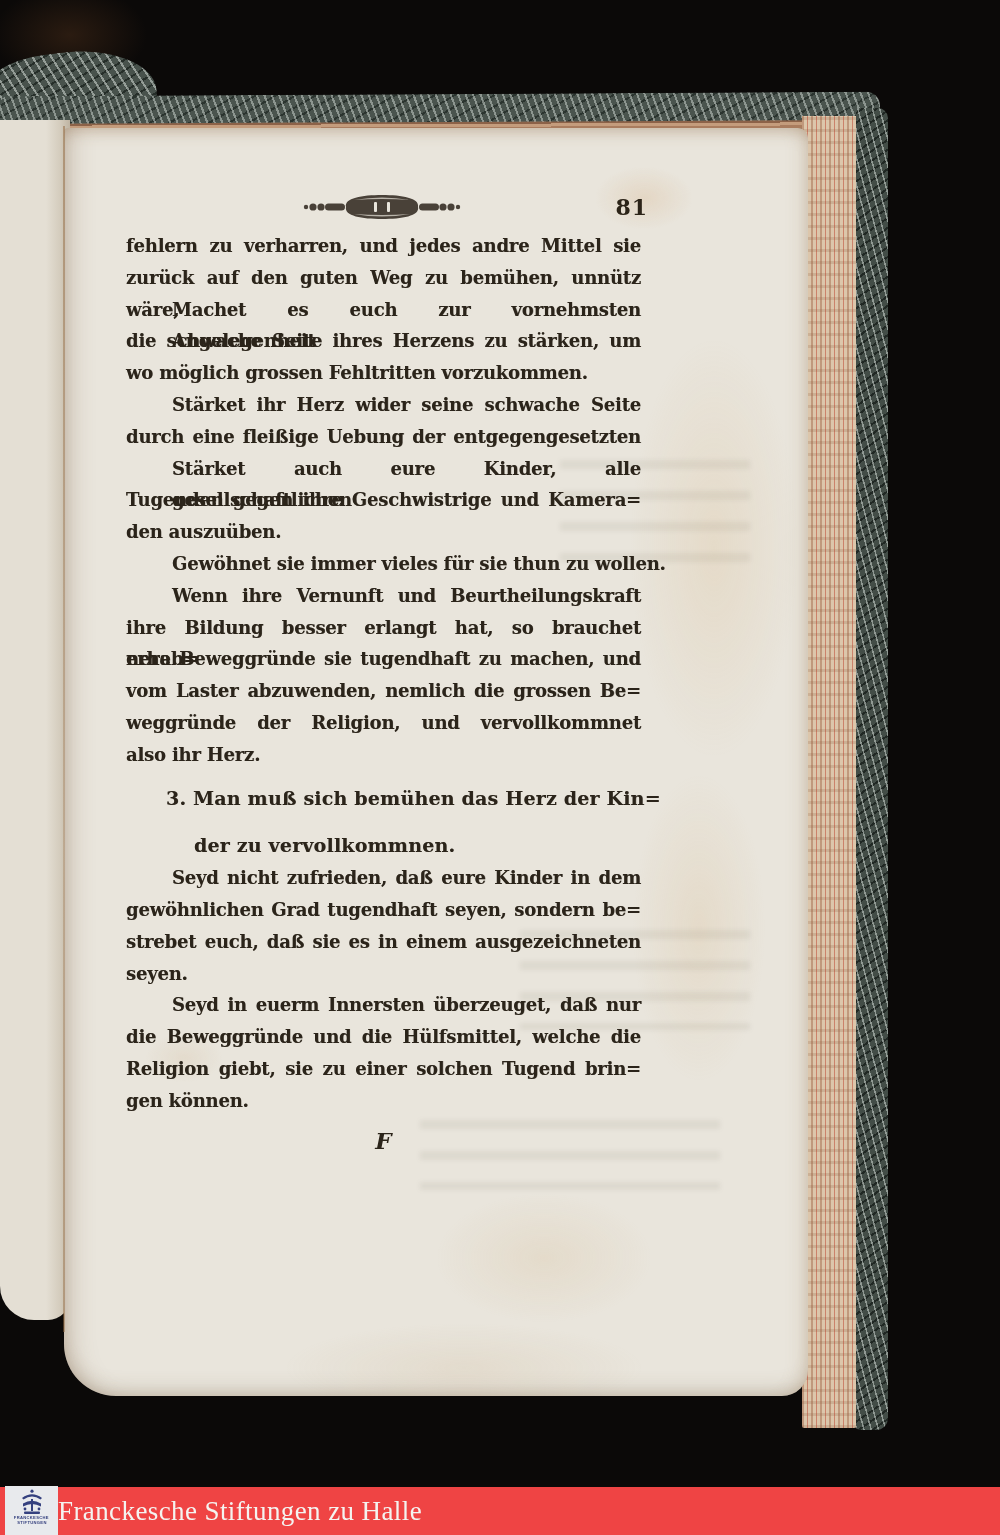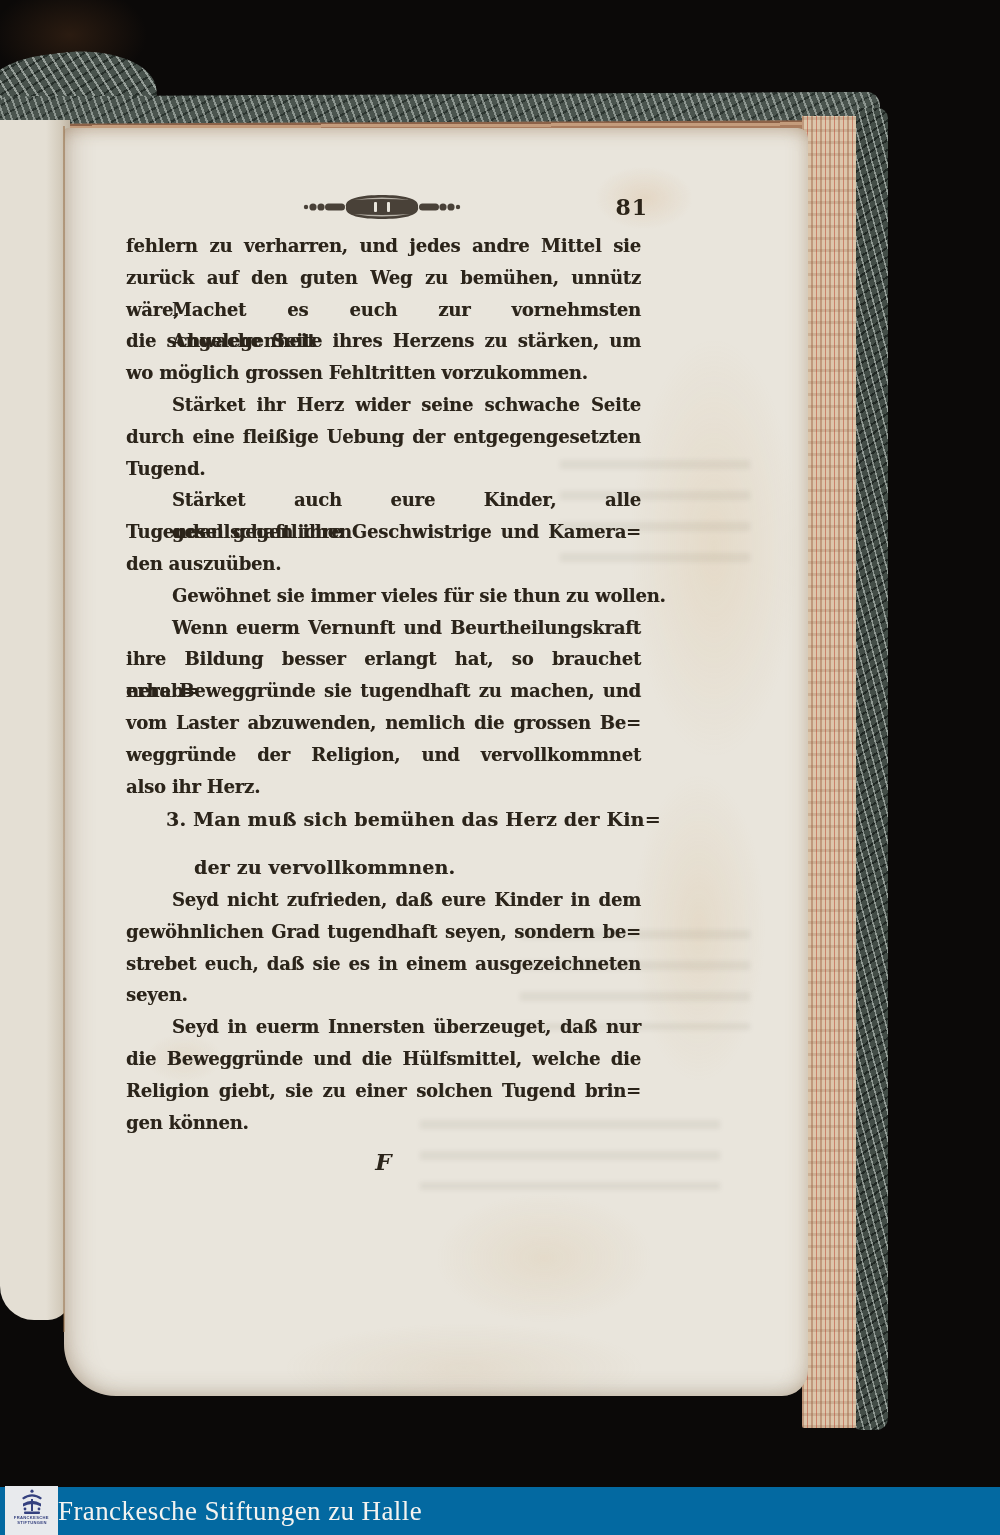--- a/index.html
+++ b/index.html
@@ -64,27 +64,27 @@
   
   .ornament{position:absolute;left:302px;top:191px;width:160px;height:30px;}
   .page-number{position:absolute;left:133px;top:194px;width:515px;text-align:right;
     font-size:22px;font-weight:bold;color:#2c2418;letter-spacing:1px;}
   .text-block{position:absolute;left:126px;top:230px;width:515px;color:#2b241a;}
   .line{display:block;width:515px;height:31.8px;line-height:31.8px;font-size:18px;
     font-weight:bold;letter-spacing:-.2px;box-sizing:border-box;
     text-shadow:.3px .3px .4px rgba(43,36,26,.45);white-space:nowrap;}
   .line.j{white-space:normal;text-align:justify;text-align-last:justify;}
   .line.indent{padding-left:46px;}
-  .line.heading{margin-top:2px;font-size:19px;font-weight:800;letter-spacing:.2px;padding-left:40px;}
+  .line.heading{margin-top:12px;font-size:19px;font-weight:800;letter-spacing:.2px;padding-left:40px;}
   .line.heading2{margin-top:16px;padding-left:68px;}
   .signature{margin-top:10px;width:515px;text-align:center;font-size:23px;font-weight:bold;
     color:#2b241a;font-style:italic;}
 
   
-  .footer{position:absolute;left:0;bottom:0;width:1000px;height:48px;background:#0369a1;}
+  .footer{position:absolute;left:0;bottom:0;width:1000px;height:48px;background:#ef4444;}
   .logo{position:absolute;left:5px;bottom:0;width:53px;height:49px;background:#e8eaed;
     display:flex;flex-direction:column;align-items:center;justify-content:flex-start;
     padding-top:3px;box-sizing:border-box;}
   .logo-text{font-family:"Liberation Sans",sans-serif;font-size:5px;line-height:5.4px;
     color:#35417f;font-weight:bold;letter-spacing:.4px;transform:scale(.82);
     transform-origin:center;white-space:nowrap;}
   .footer-title{position:absolute;left:58px;top:0;height:48px;line-height:48px;
     font-family:"Liberation Serif",serif;font-size:27px;color:#f4f3f0;letter-spacing:.4px;}
 </style>
 </head>
@@ -128,26 +128,25 @@
 
   <div class="text-block" id="text-block">
 
     <div class="line j">fehlern zu verharren, und jedes andre Mittel sie</div>
       <div class="line j">zurück auf den guten Weg zu bemühen, unnütz wäre,</div>
       <div class="line indent j">Machet es euch zur vornehmsten Angelegenheit</div>
       <div class="line j">die schwache Seite ihres Herzens zu stärken, um</div>
       <div class="line ">wo möglich grossen Fehltritten vorzukommen.</div>
       <div class="line indent j">Stärket ihr Herz wider seine schwache Seite</div>
       <div class="line j">durch eine fleißige Uebung der entgegengesetzten</div>
-      <div class="line ">Tugend.</div>
       <div class="line indent j">Stärket auch eure Kinder, alle gesellschaftlichen</div>
       <div class="line j">Tugenden gegen ihre Geschwistrige und Kamera=</div>
       <div class="line ">den auszuüben.</div>
       <div class="line indent">Gewöhnet sie immer vieles für sie thun zu wollen.</div>
-      <div class="line indent j">Wenn euerm Vernunft und Beurtheilungskraft</div>
+      <div class="line indent j">Wenn ihre Vernunft und Beurtheilungskraft</div>
       <div class="line j">ihre Bildung besser erlangt hat, so brauchet erhab=</div>
       <div class="line j">nere Beweggründe sie tugendhaft zu machen, und</div>
       <div class="line j">vom Laster abzuwenden, nemlich die grossen Be=</div>
       <div class="line j">weggründe der Religion, und vervollkommnet</div>
       <div class="line ">also ihr Herz.</div>
       <div class="line heading">3. Man muß sich bemühen das Herz der Kin=</div>
       <div class="line heading heading2">der zu vervollkommnen.</div>
       <div class="line indent j">Seyd nicht zufrieden, daß eure Kinder in dem</div>
       <div class="line j">gewöhnlichen Grad tugendhaft seyen, sondern be=</div>
       <div class="line j">strebet euch, daß sie es in einem ausgezeichneten</div>

